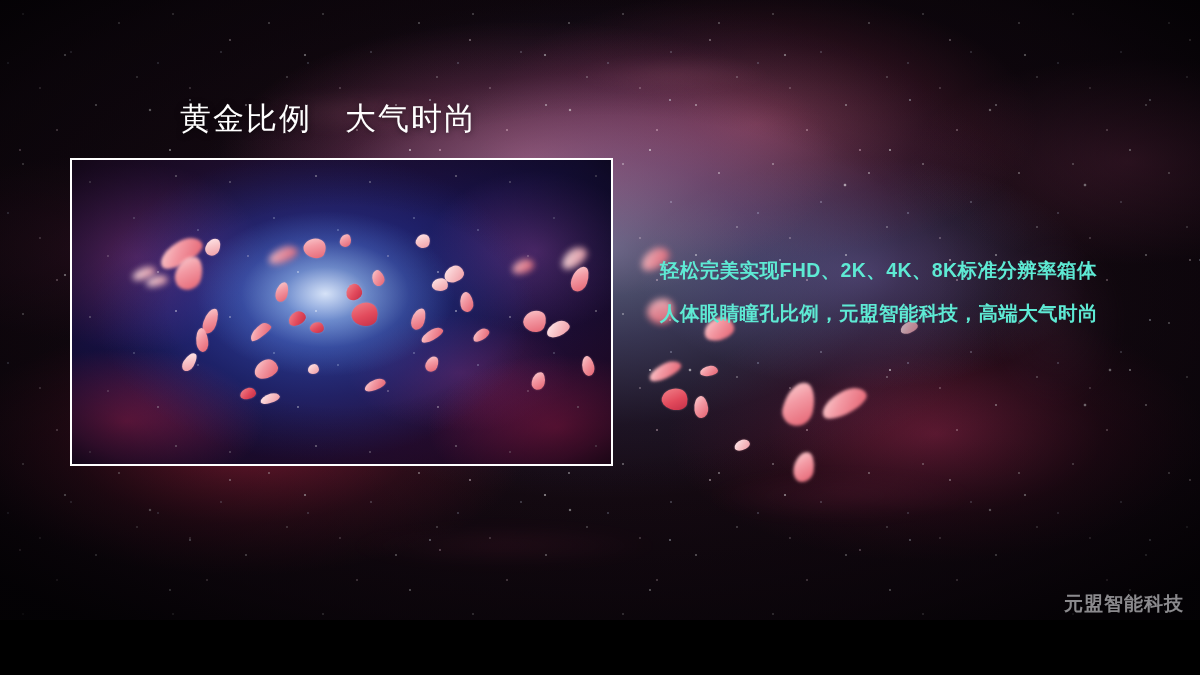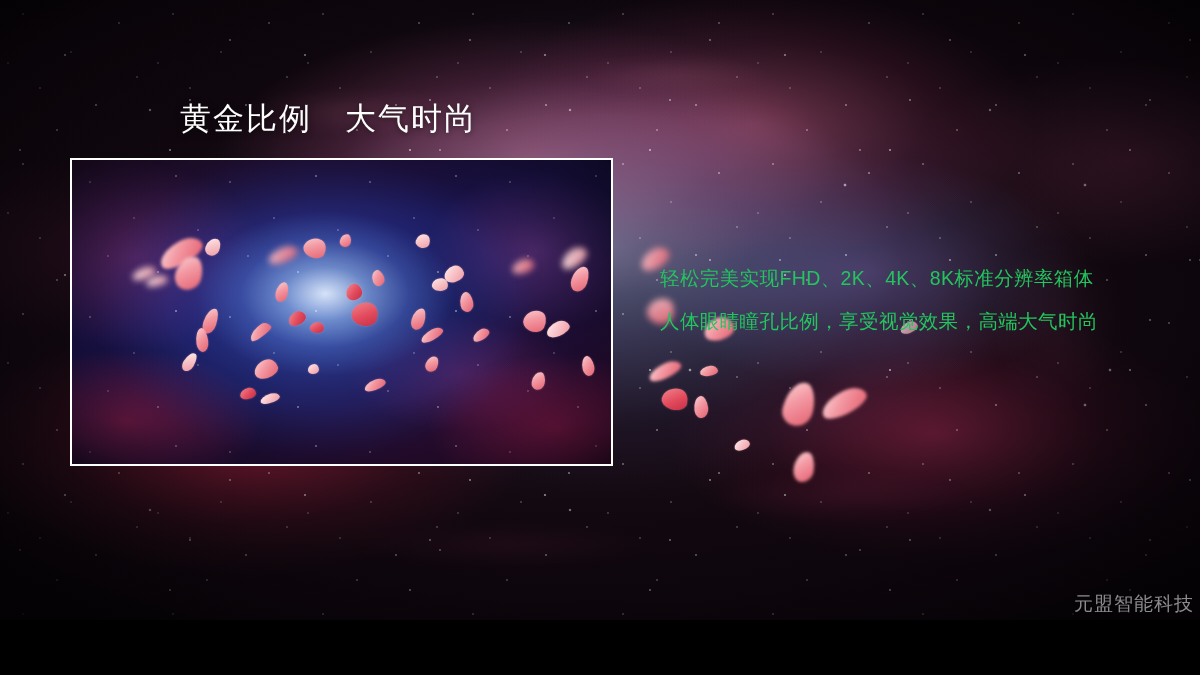--- a/index.html
+++ b/index.html
@@ -165,38 +165,40 @@
   .petal.soft  { filter: blur(1.6px); }
   .petal.softer{ filter: blur(3px); opacity: .9; }
   .petal.pale  { background: linear-gradient(140deg, #ffeef0 0%, #f7c2c6 50%, #ef9aa4 100%); }
   .petal.deep  { background: linear-gradient(140deg, #f2888f 0%, #e24a5c 55%, #c22c45 100%); }
   .petal.thin  { border-radius: 70% 30% 65% 35% / 80% 70% 30% 20%; }
 
   
   #body-text {
     position: absolute;
     left: 660px;
-    top: 257px;
+    top: 249px;
     width: 500px;
-    color: #22c55e;
+    color: #5eead4;
     font-size: 19.5px;
     line-height: 43px;
     letter-spacing: .4px;
     white-space: nowrap;
+    font-weight: bold;
   }
   #body-text .line { display: block; }
 
   
   #watermark {
     position: absolute;
-    right: 6px;
+    right: 16px;
     bottom: 3px;
     font-size: 19px;
     letter-spacing: 1px;
     color: rgba(222,222,226,0.62);
+    font-weight: bold;
   }
 </style>
 </head>
 <body>
 
 <div id="slide">
 
   <div class="bg-base"></div>
   <div class="bg-wisp"></div>
   <div class="stars s1"></div>
@@ -259,18 +261,18 @@
   <div class="petal" style="left:694px; top:396px; width:14px; height:22px; transform:rotate(-8deg);"></div>
   <div class="petal" style="left:700px; top:366px; width:18px; height:10px; transform:rotate(-6deg);"></div>
   <div class="petal soft" style="left:784px; top:382px; width:30px; height:44px; transform:rotate(12deg); border-radius:60% 40% 50% 50% / 70% 60% 40% 30%;"></div>
   <div class="petal soft" style="left:820px; top:392px; width:48px; height:22px; transform:rotate(-26deg);"></div>
   <div class="petal soft" style="left:794px; top:452px; width:20px; height:30px; transform:rotate(8deg);"></div>
   <div class="petal pale" style="left:734px; top:440px; width:16px; height:10px; transform:rotate(-18deg);"></div>
   <div class="petal pale" style="left:900px; top:322px; width:18px; height:11px; transform:rotate(-20deg); opacity:.7;"></div>
 
   <div id="body-text">
     <span class="line">轻松完美实现FHD、2K、4K、8K标准分辨率箱体</span>
-    <span class="line">人体眼睛瞳孔比例，享受视觉效果，高端大气时尚</span>
+    <span class="line">人体眼睛瞳孔比例，元盟智能科技，高端大气时尚</span>
   </div>
 
   <div id="watermark">元盟智能科技</div>
 
 </div>
 
 </body></html>

